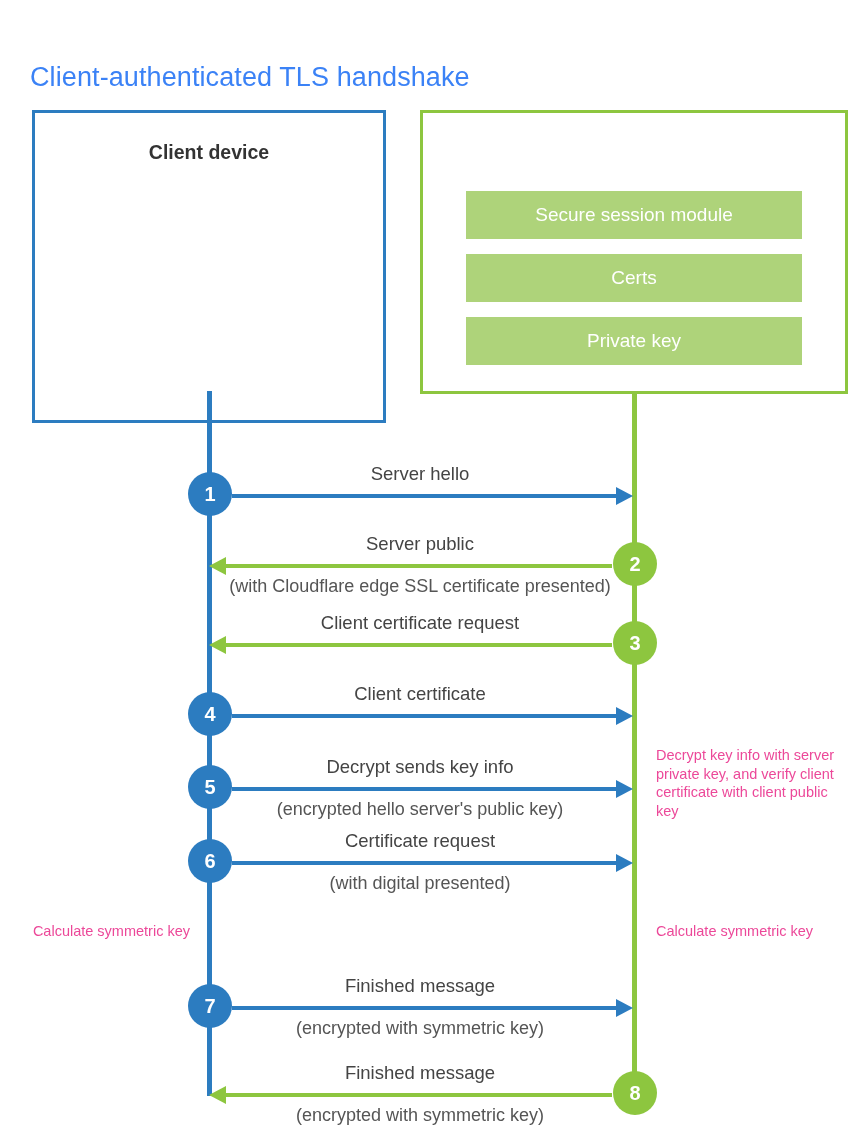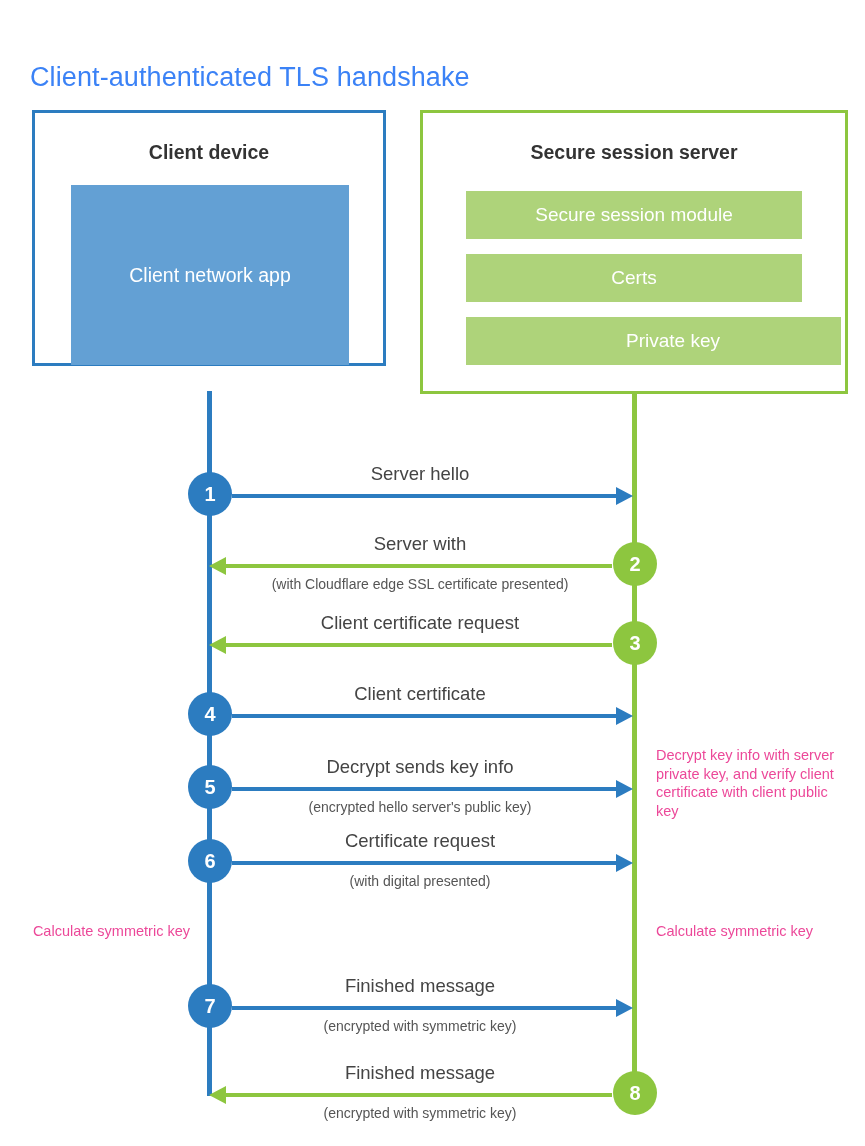--- a/index.html
+++ b/index.html
@@ -31,21 +31,21 @@
   
   .actor-box {
     position: absolute;
     background: #ffffff;
     box-sizing: border-box;
   }
   #client-box {
     left: 32px;
     top: 110px;
     width: 354px;
-    height: 256px;
+    height: 313px;
     border: 3px solid #2c7cc0;
   }
   #server-box {
     left: 420px;
     top: 110px;
     width: 428px;
     height: 284px;
     border: 3px solid #8dc63f;
   }
   .actor-title {
@@ -87,21 +87,21 @@
     height: 48px;
     background: #aed37a;
     display: flex;
     align-items: center;
     justify-content: center;
     color: #ffffff;
     font-size: 19px;
   }
   .server-bar.b0 { top: 78px; }
   .server-bar.b1 { top: 141px; }
-  .server-bar.b2 { top: 204px; padding-left: 39px; }
+  .server-bar.b2 { top: 204px; }
 
   
   .lifeline {
     position: absolute;
     width: 5px;
   }
   #client-lifeline {
     left: 207px;
     top: 391px;
     height: 705px;
@@ -157,21 +157,21 @@
     text-align: center;
     font-size: 18.5px;
     color: #444444;
     top: -31px;
   }
   .msg-sub {
     position: absolute;
     left: 200px;
     width: 440px;
     text-align: center;
-    font-size: 14px;
+    font-size: 18px;
     color: #555555;
     top: 12px;
   }
 
   
   .badge {
     position: absolute;
     width: 44px;
     height: 44px;
     border-radius: 50%;
@@ -213,46 +213,42 @@
     text-align: left;
   }
 </style>
 </head>
 <body>
 
 <div id="diagram-title">Client-authenticated TLS handshake</div>
 
 <div class="actor-box" id="client-box">
   <div class="actor-title">Client device</div>
-  <div id="client-app">
-    <div id="client-app-label">Client network app</div>
-  </div>
 </div>
 
 <div class="actor-box" id="server-box">
-  <div class="actor-title">Secure session server</div>
   <div class="server-bar b0">Secure session module</div>
   <div class="server-bar b1">Certs</div>
   <div class="server-bar b2">Private key</div>
 </div>
 
 <div class="lifeline" id="client-lifeline"></div>
 <div class="lifeline" id="server-lifeline"></div>
 
 <div id="messages-layer">
     <div class="msg to-server" style="top: 494px;">
       <div class="shaft"></div>
       <div class="head"></div>
       <div class="msg-label">Server hello</div>
       <div class="badge client-side">1</div>
     </div>
     <div class="msg to-client" style="top: 564px;">
       <div class="shaft"></div>
       <div class="head"></div>
-      <div class="msg-label">Server with</div>
+      <div class="msg-label">Server public</div>
       <div class="msg-sub">(with Cloudflare edge SSL certificate presented)</div>
       <div class="badge server-side">2</div>
     </div>
     <div class="msg to-client" style="top: 643px;">
       <div class="shaft"></div>
       <div class="head"></div>
       <div class="msg-label">Client certificate request</div>
       <div class="badge server-side">3</div>
     </div>
     <div class="msg to-server" style="top: 714px;">

